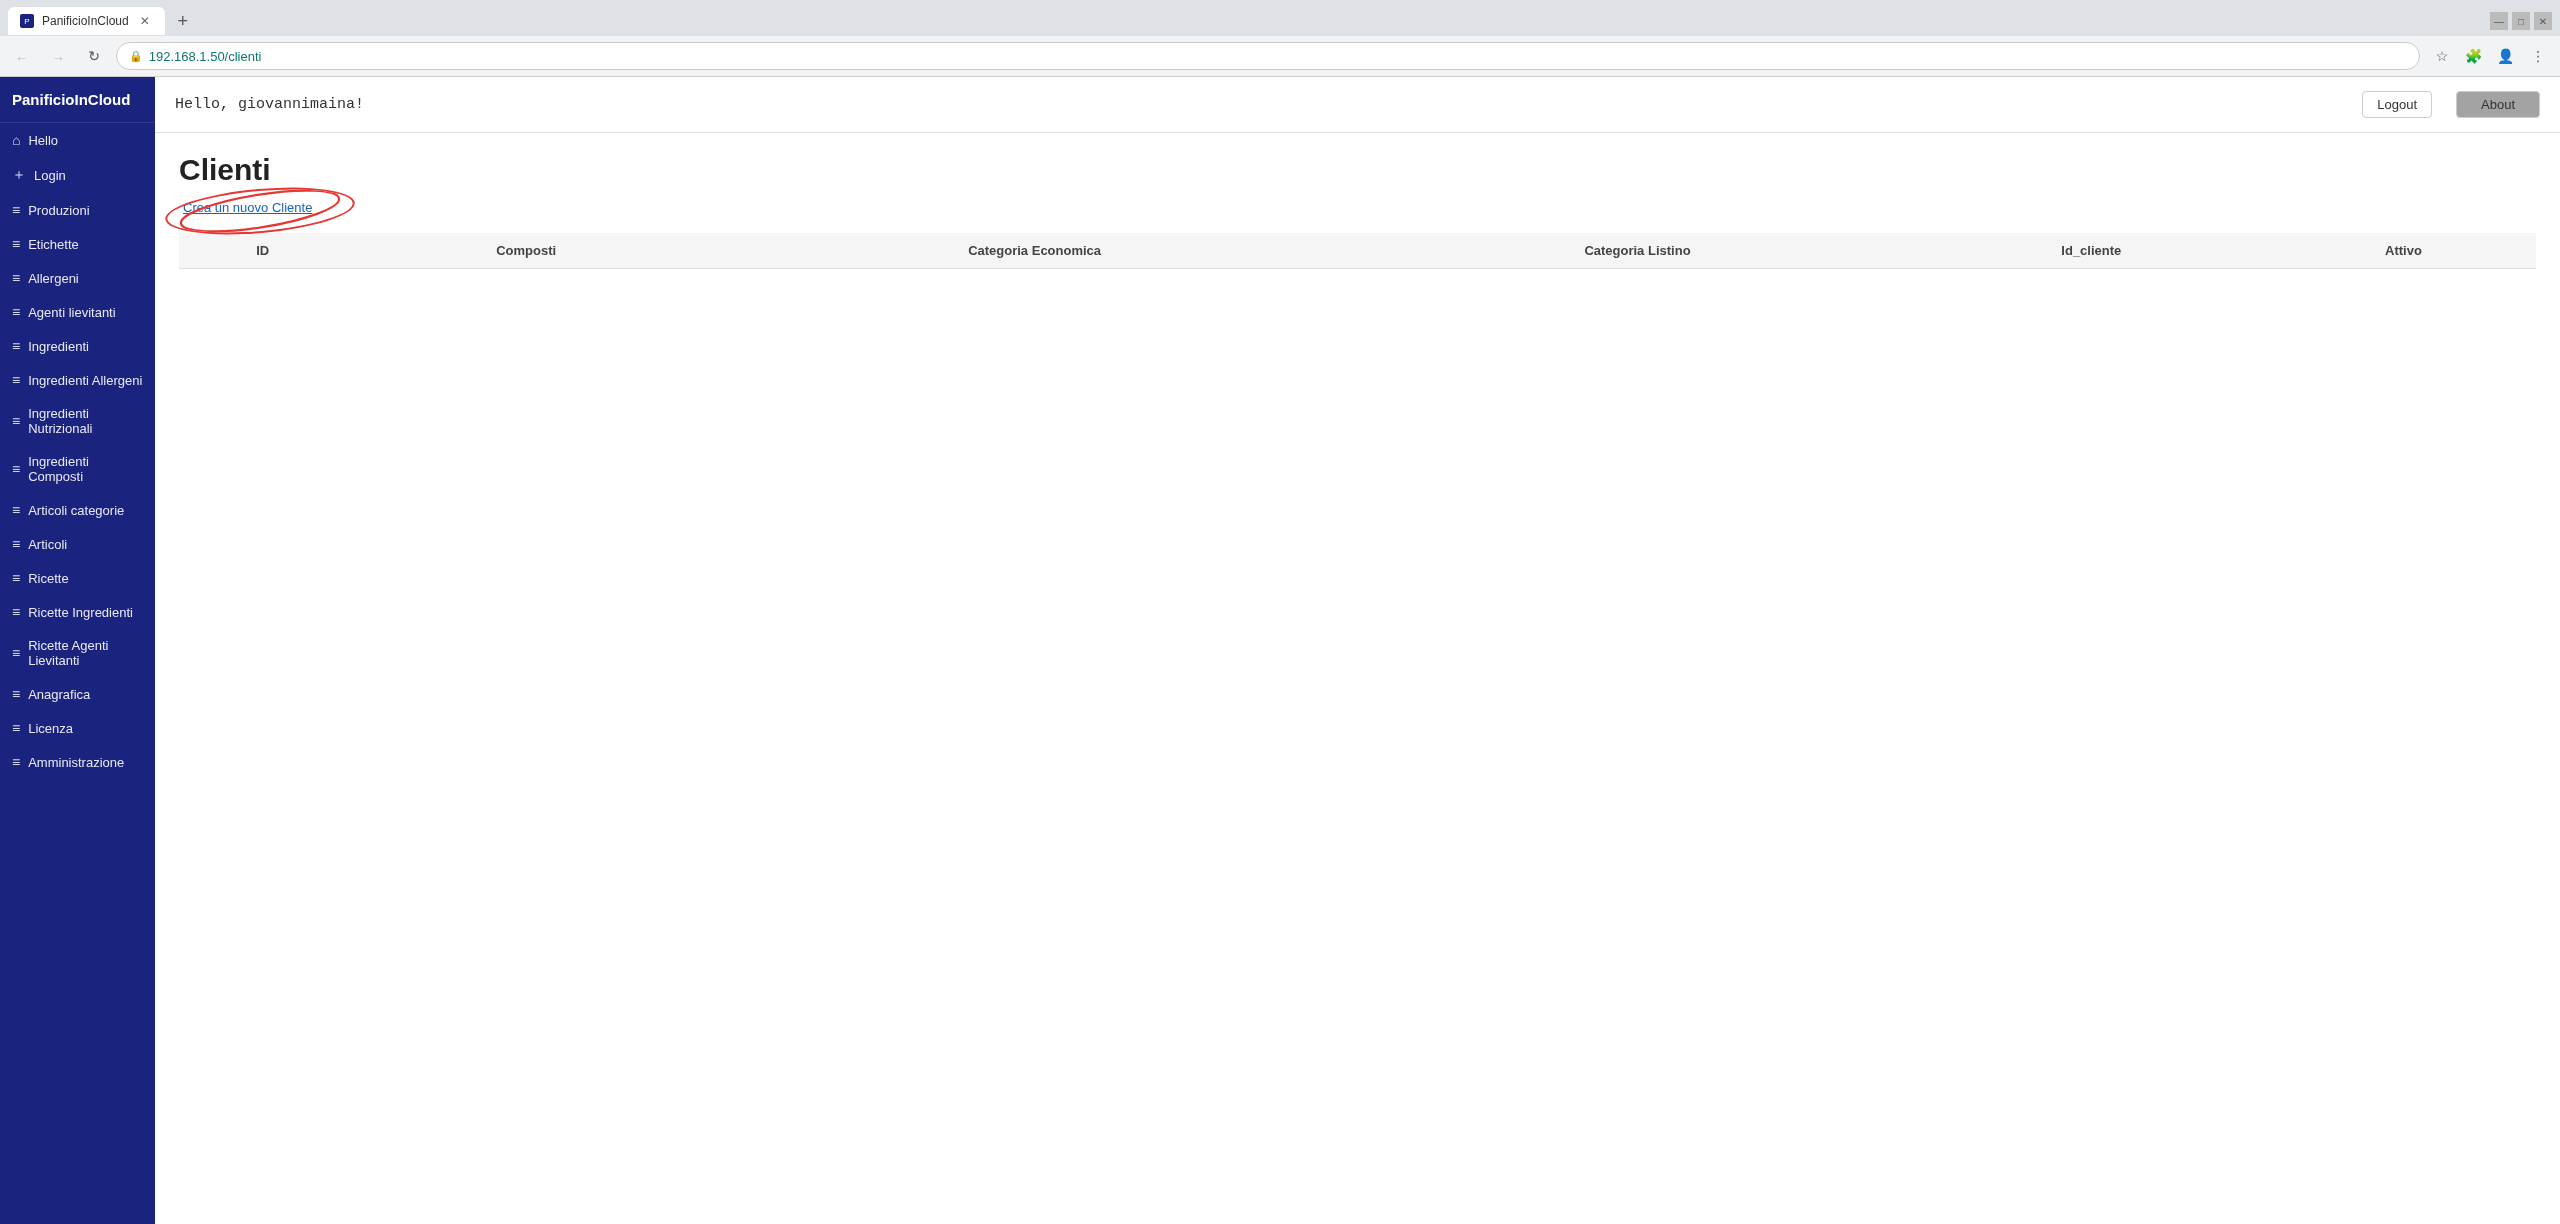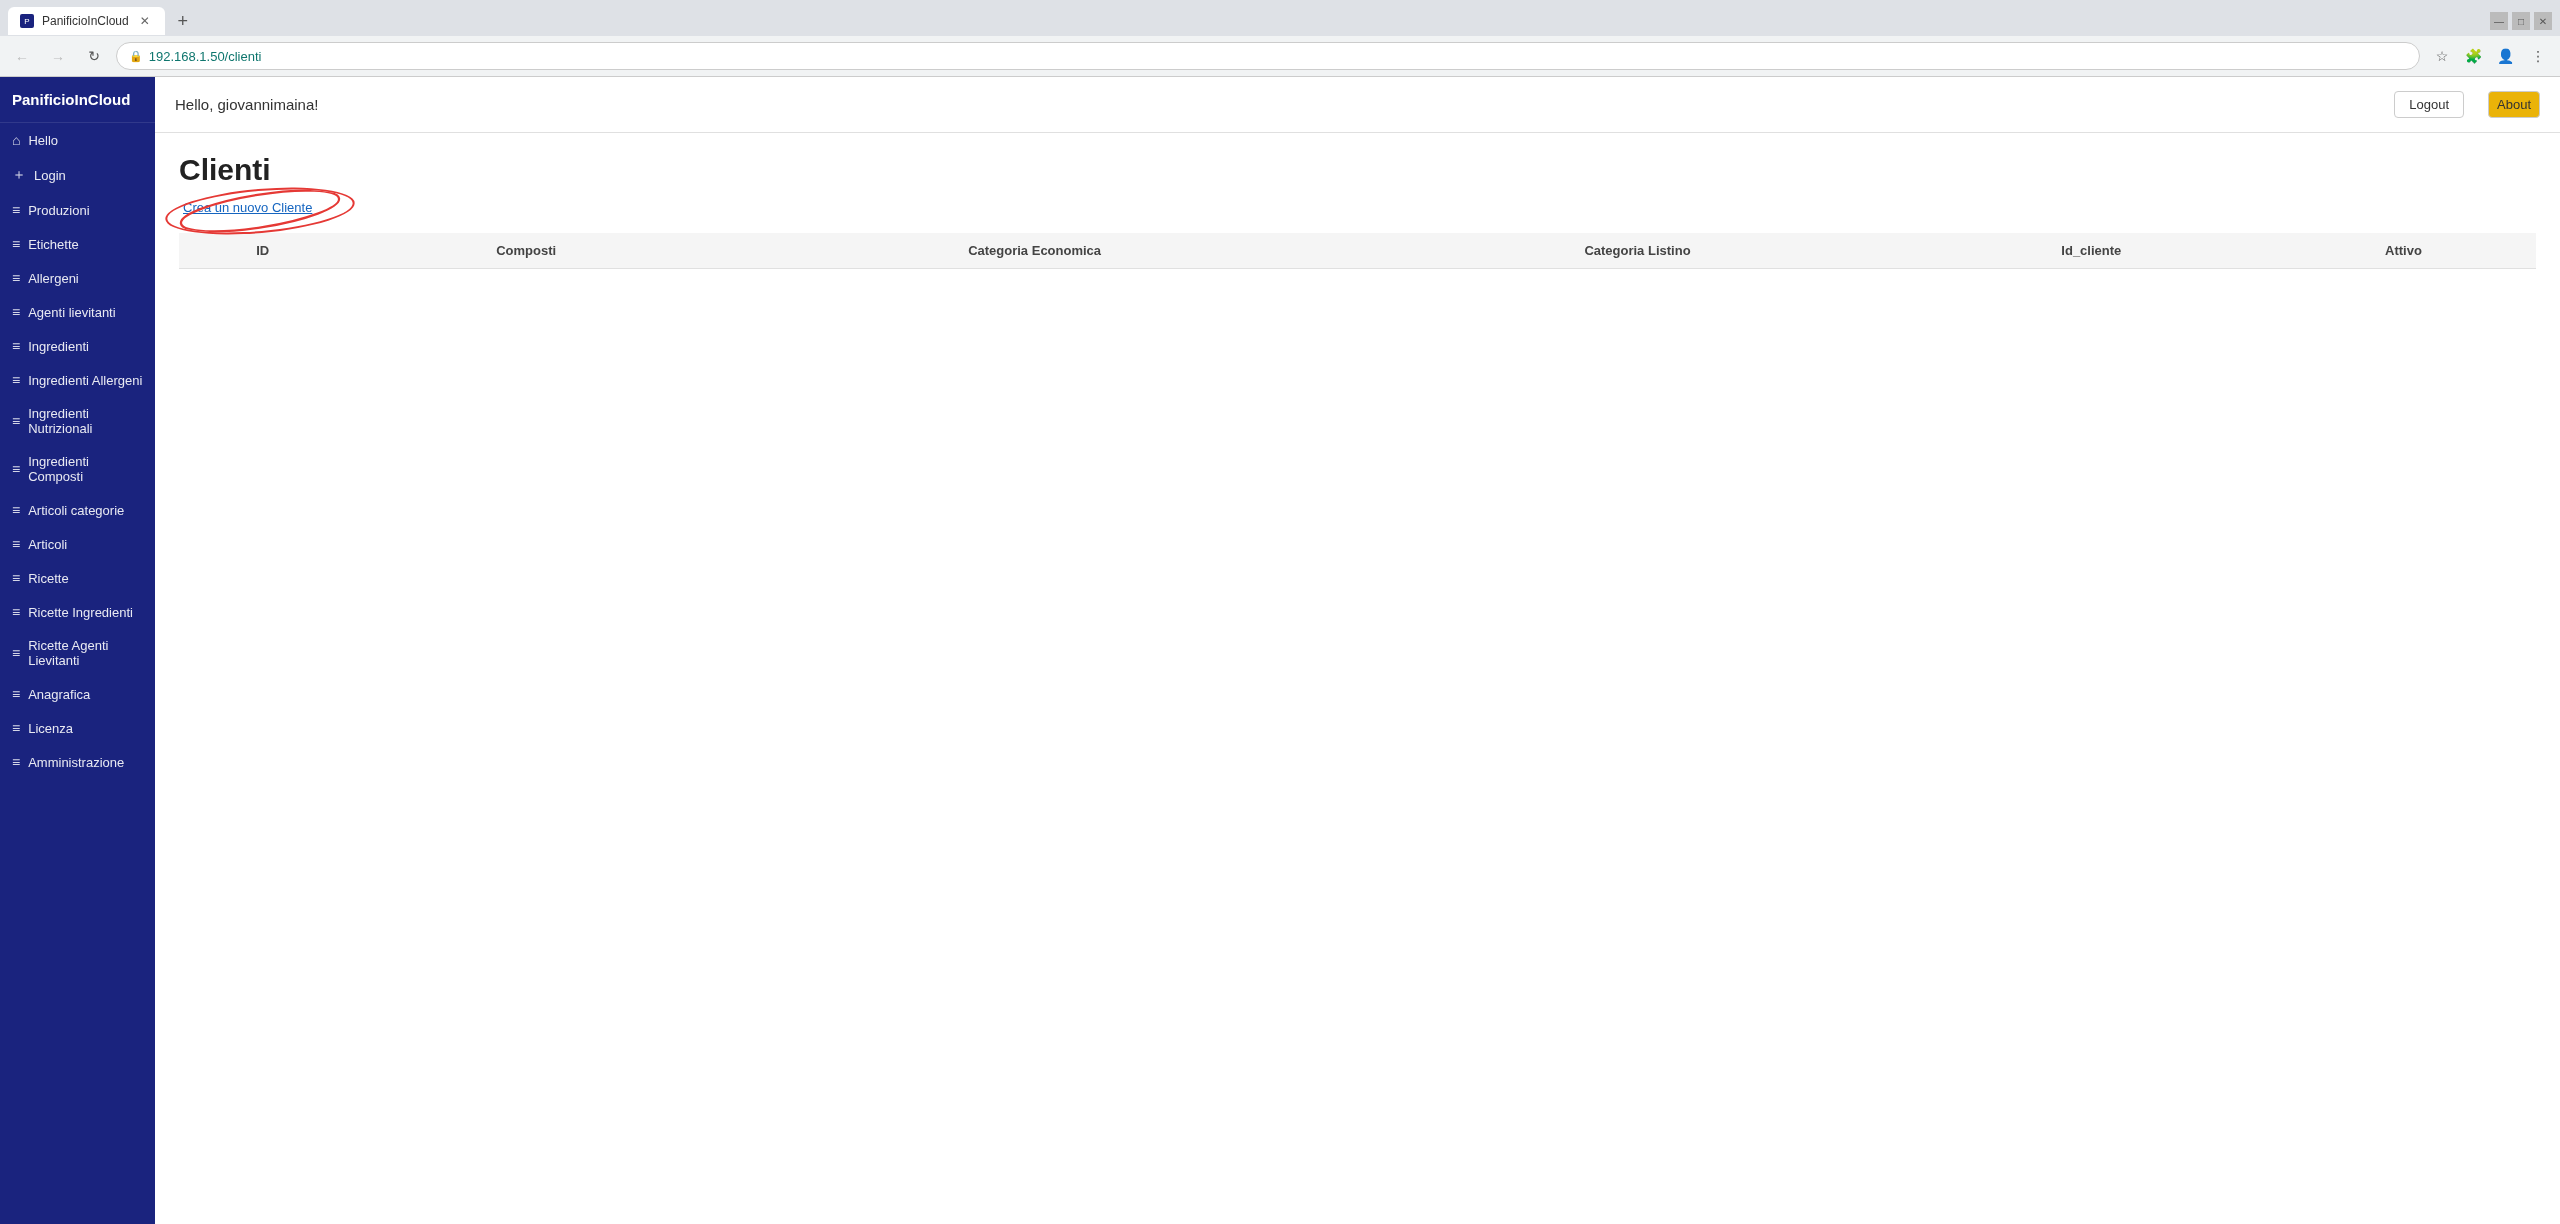--- a/index.html
+++ b/index.html
@@ -224,38 +224,39 @@
       display: flex;
       align-items: center;
       justify-content: space-between;
       padding: 14px 20px;
       border-bottom: 1px solid #e0e0e0;
       background: #fff;
     }
     .greeting {
       font-size: 15px;
       color: #333;
+      font-family: Liberation Mono, monospace;
     }
     .top-actions {
       display: flex;
       gap: 24px;
     }
     .btn-logout {
       padding: 5px 14px;
       border: 1px solid #ccc;
       background: #fff;
       border-radius: 4px;
       font-size: 13px;
       cursor: pointer;
       color: #333;
     }
     .btn-about {
-      padding: 5px 8px;
+      padding: 5px 24px;
       border: 1px solid #ccc;
-      background: #eab308;
+      background: #a3a3a3;
       border-radius: 4px;
       font-size: 13px;
       cursor: pointer;
       color: #333;
       text-align: right;
     }
 
     
     .page-content {
       padding: 20px 24px;

